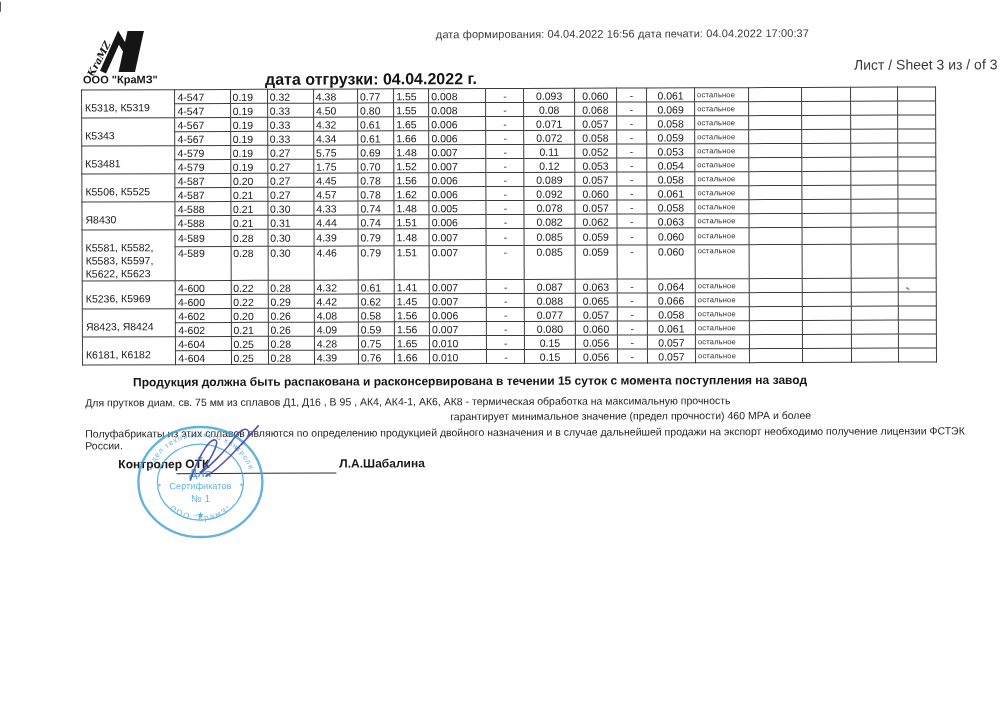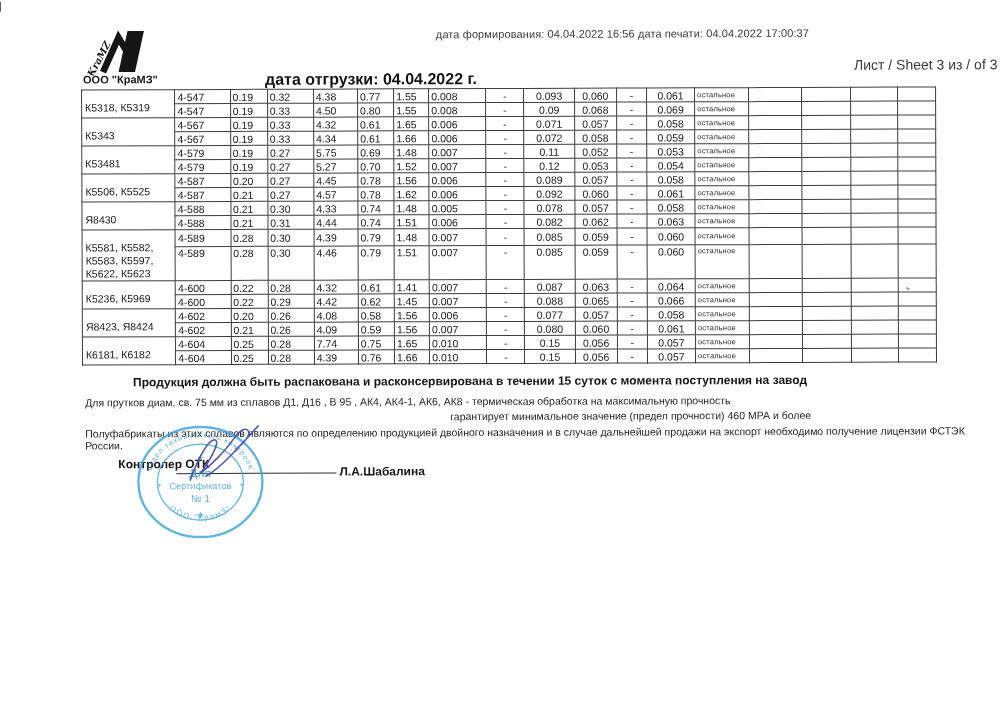--- a/index.html
+++ b/index.html
@@ -30,21 +30,21 @@
   td.c-left{text-align:left;padding-left:4px;}
   td.c-center{text-align:center;}
   td.c-rest{font-size:7.5px;color:#2b2b2b;letter-spacing:0.2px;}
 
   .note1{position:absolute;left:133px;top:374px;font-size:12px;font-weight:bold;color:#151515;}
   .note2{position:absolute;left:85px;top:395px;font-size:10.5px;color:#1f1f1f;}
   .note3{position:absolute;left:450px;top:410px;font-size:10.5px;color:#1f1f1f;}
   .note4{position:absolute;left:85px;top:426px;font-size:10.5px;color:#1f1f1f;}
   .controller{position:absolute;left:90px;top:456px;font-size:12px;font-weight:bold;color:#161616;margin-left:28px;}
   .sig-line{position:absolute;left:176px;top:456px;width:160px;height:16px;border-bottom:1.5px solid #2c2c2c;}
-  .sig-name{position:absolute;left:339px;top:456px;font-size:12px;font-weight:bold;color:#161616;margin-top:8px;}
+  .sig-name{position:absolute;left:339px;top:456px;font-size:12px;font-weight:bold;color:#161616;}
   .stamp{position:absolute;left:134px;top:422px;opacity:0.82;}
   .signature{position:absolute;left:182px;top:417px;opacity:0.92;}
   .speck{position:absolute;left:906px;top:289px;width:4px;height:2px;background:#9a9a9a;border-radius:2px;transform:rotate(35deg);}
 </style>
 </head>
 <body>
 
 <div id="scan">
 
   <div class="corner-tick"></div>
@@ -107,21 +107,21 @@
         </tr>
         <tr>
           <td class="c-left">4-547</td>
           <td class="c-left">0.19</td>
           <td class="c-left">0.33</td>
           <td class="c-left">4.50</td>
           <td class="c-left">0.80</td>
           <td class="c-left">1.55</td>
           <td class="c-left">0.008</td>
           <td class="c-center">-</td>
-          <td class="c-center">0.09</td>
+          <td class="c-center">0.08</td>
           <td class="c-center">0.068</td>
           <td class="c-center">-</td>
           <td class="c-center">0.069</td>
           <td class="c-rest">остальное</td>
           <td></td>
           <td></td>
           <td></td>
           <td></td>
         </tr>
         <tr>
@@ -180,21 +180,21 @@
           <td class="c-rest">остальное</td>
           <td></td>
           <td></td>
           <td></td>
           <td></td>
         </tr>
         <tr>
           <td class="c-left">4-579</td>
           <td class="c-left">0.19</td>
           <td class="c-left">0.27</td>
-          <td class="c-left">5.27</td>
+          <td class="c-left">1.75</td>
           <td class="c-left">0.70</td>
           <td class="c-left">1.52</td>
           <td class="c-left">0.007</td>
           <td class="c-center">-</td>
           <td class="c-center">0.12</td>
           <td class="c-center">0.053</td>
           <td class="c-center">-</td>
           <td class="c-center">0.054</td>
           <td class="c-rest">остальное</td>
           <td></td>
@@ -395,21 +395,21 @@
           <td></td>
           <td></td>
           <td></td>
           <td></td>
         </tr>
         <tr>
           <td class="alloy" rowspan="2">К6181, К6182</td>
           <td class="c-left">4-604</td>
           <td class="c-left">0.25</td>
           <td class="c-left">0.28</td>
-          <td class="c-left">7.74</td>
+          <td class="c-left">4.28</td>
           <td class="c-left">0.75</td>
           <td class="c-left">1.65</td>
           <td class="c-left">0.010</td>
           <td class="c-center">-</td>
           <td class="c-center">0.15</td>
           <td class="c-center">0.056</td>
           <td class="c-center">-</td>
           <td class="c-center">0.057</td>
           <td class="c-rest">остальное</td>
           <td></td>

